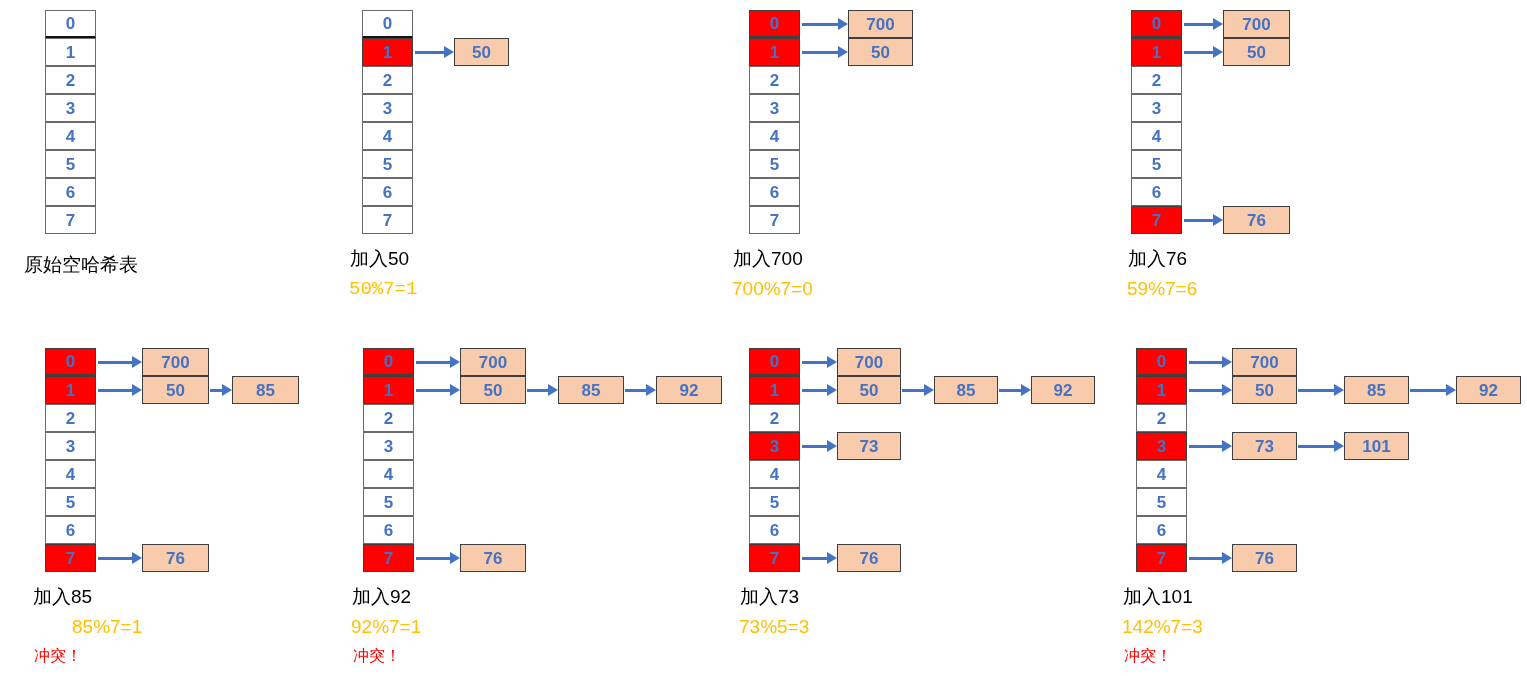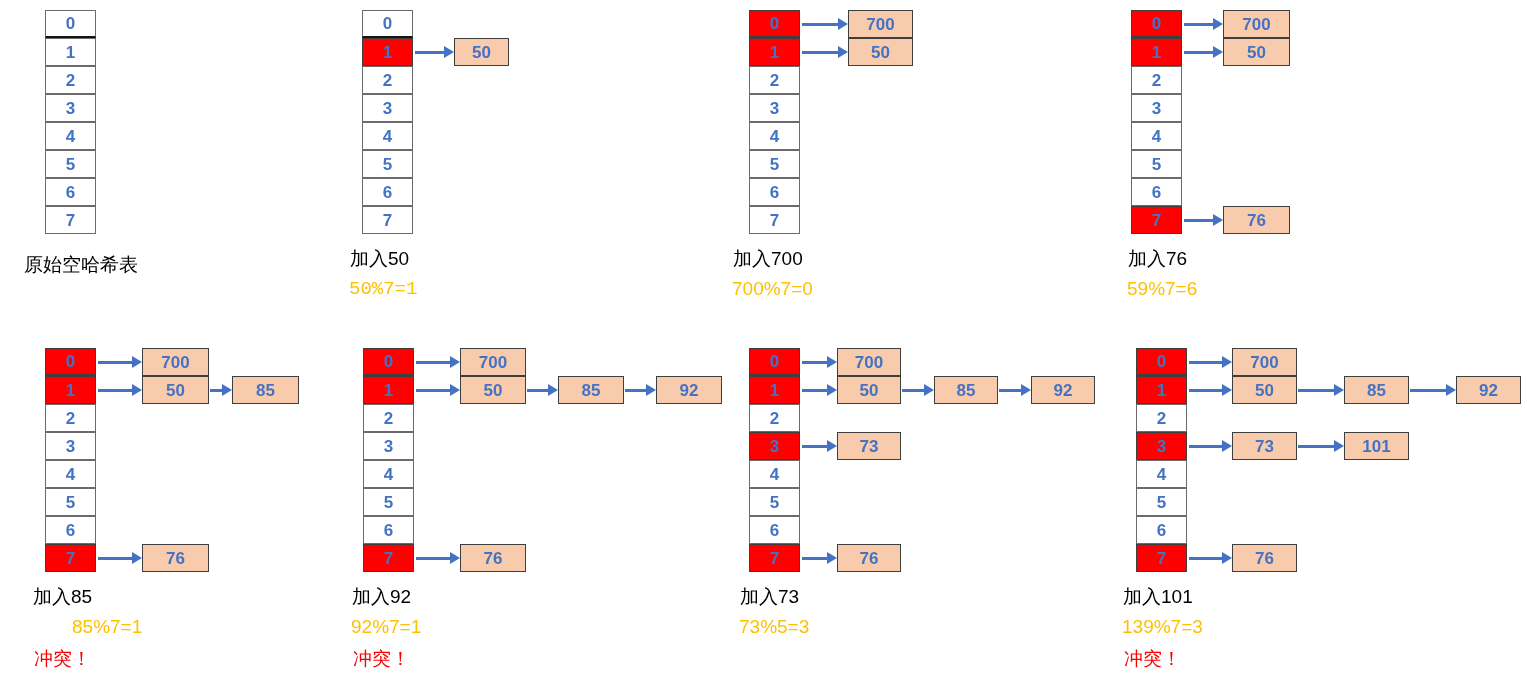--- a/index.html
+++ b/index.html
@@ -37,21 +37,21 @@
   }
   .arrow { position: absolute; height: 14px; }
   .arrow .line { position: absolute; left: 0; right: 8px; top: 5.5px; height: 3px; background: var(--arrow, #4472c4); }
   .arrow .head {
     position: absolute; right: 0; top: 1px; width: 0; height: 0;
     border-top: 6px solid transparent; border-bottom: 6px solid transparent;
     border-left: 10px solid var(--arrow, #4472c4);
   }
   .caption  { position: absolute; font-size: 19px; color: var(--caption-text, #000000); white-space: nowrap; }
   .formula  { position: absolute; font-size: 19px; color: var(--formula-text, #ffc000); white-space: nowrap; }
-  .conflict { position: absolute; font-size: 19px; color: var(--conflict-text, #ff0000); white-space: nowrap; }
+  .conflict { position: absolute; font-size: 16px; color: var(--conflict-text, #ff0000); white-space: nowrap; }
 </style>
 </head>
 <body>
 
 <div id="canvas">
     <div class="panel">
       <div class="cell first" style="left: 45px; top: 10px; width: 51px; height: 28px;">
         <span class="slot-label">0</span>
       </div>
       <div class="cell" style="left: 45px; top: 38px; width: 51px; height: 28px;">
@@ -462,16 +462,16 @@
         <span class="node-value">101</span>
       </div>
       <div class="arrow" style="left: 1189px; top: 551px; width: 43px; height: 14px;">
         <div class="line"></div>
         <div class="head"></div>
       </div>
       <div class="node" style="left: 1232px; top: 544px; width: 65px; height: 28px;">
         <span class="node-value">76</span>
       </div>
       <div class="caption" style="left: 1123px; top: 584px;">加入101</div>
-      <div class="formula" style="left: 1122px; top: 616px;">139%7=3</div>
+      <div class="formula" style="left: 1122px; top: 616px;">142%7=3</div>
       <div class="conflict" style="left: 1124px; top: 646px;">冲突！</div>
     </div>
   </div>
 
 </body></html>

